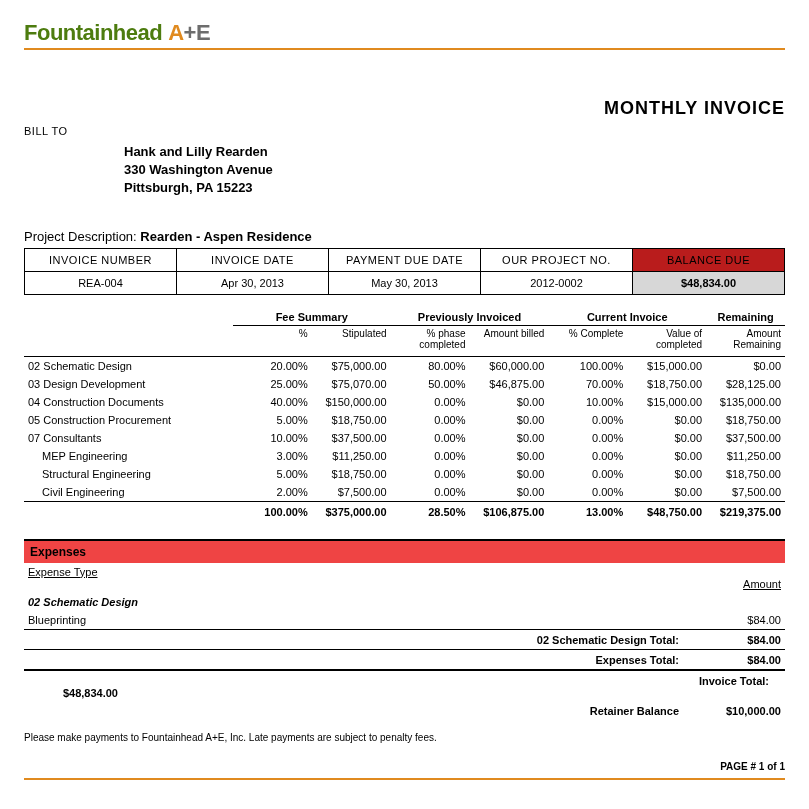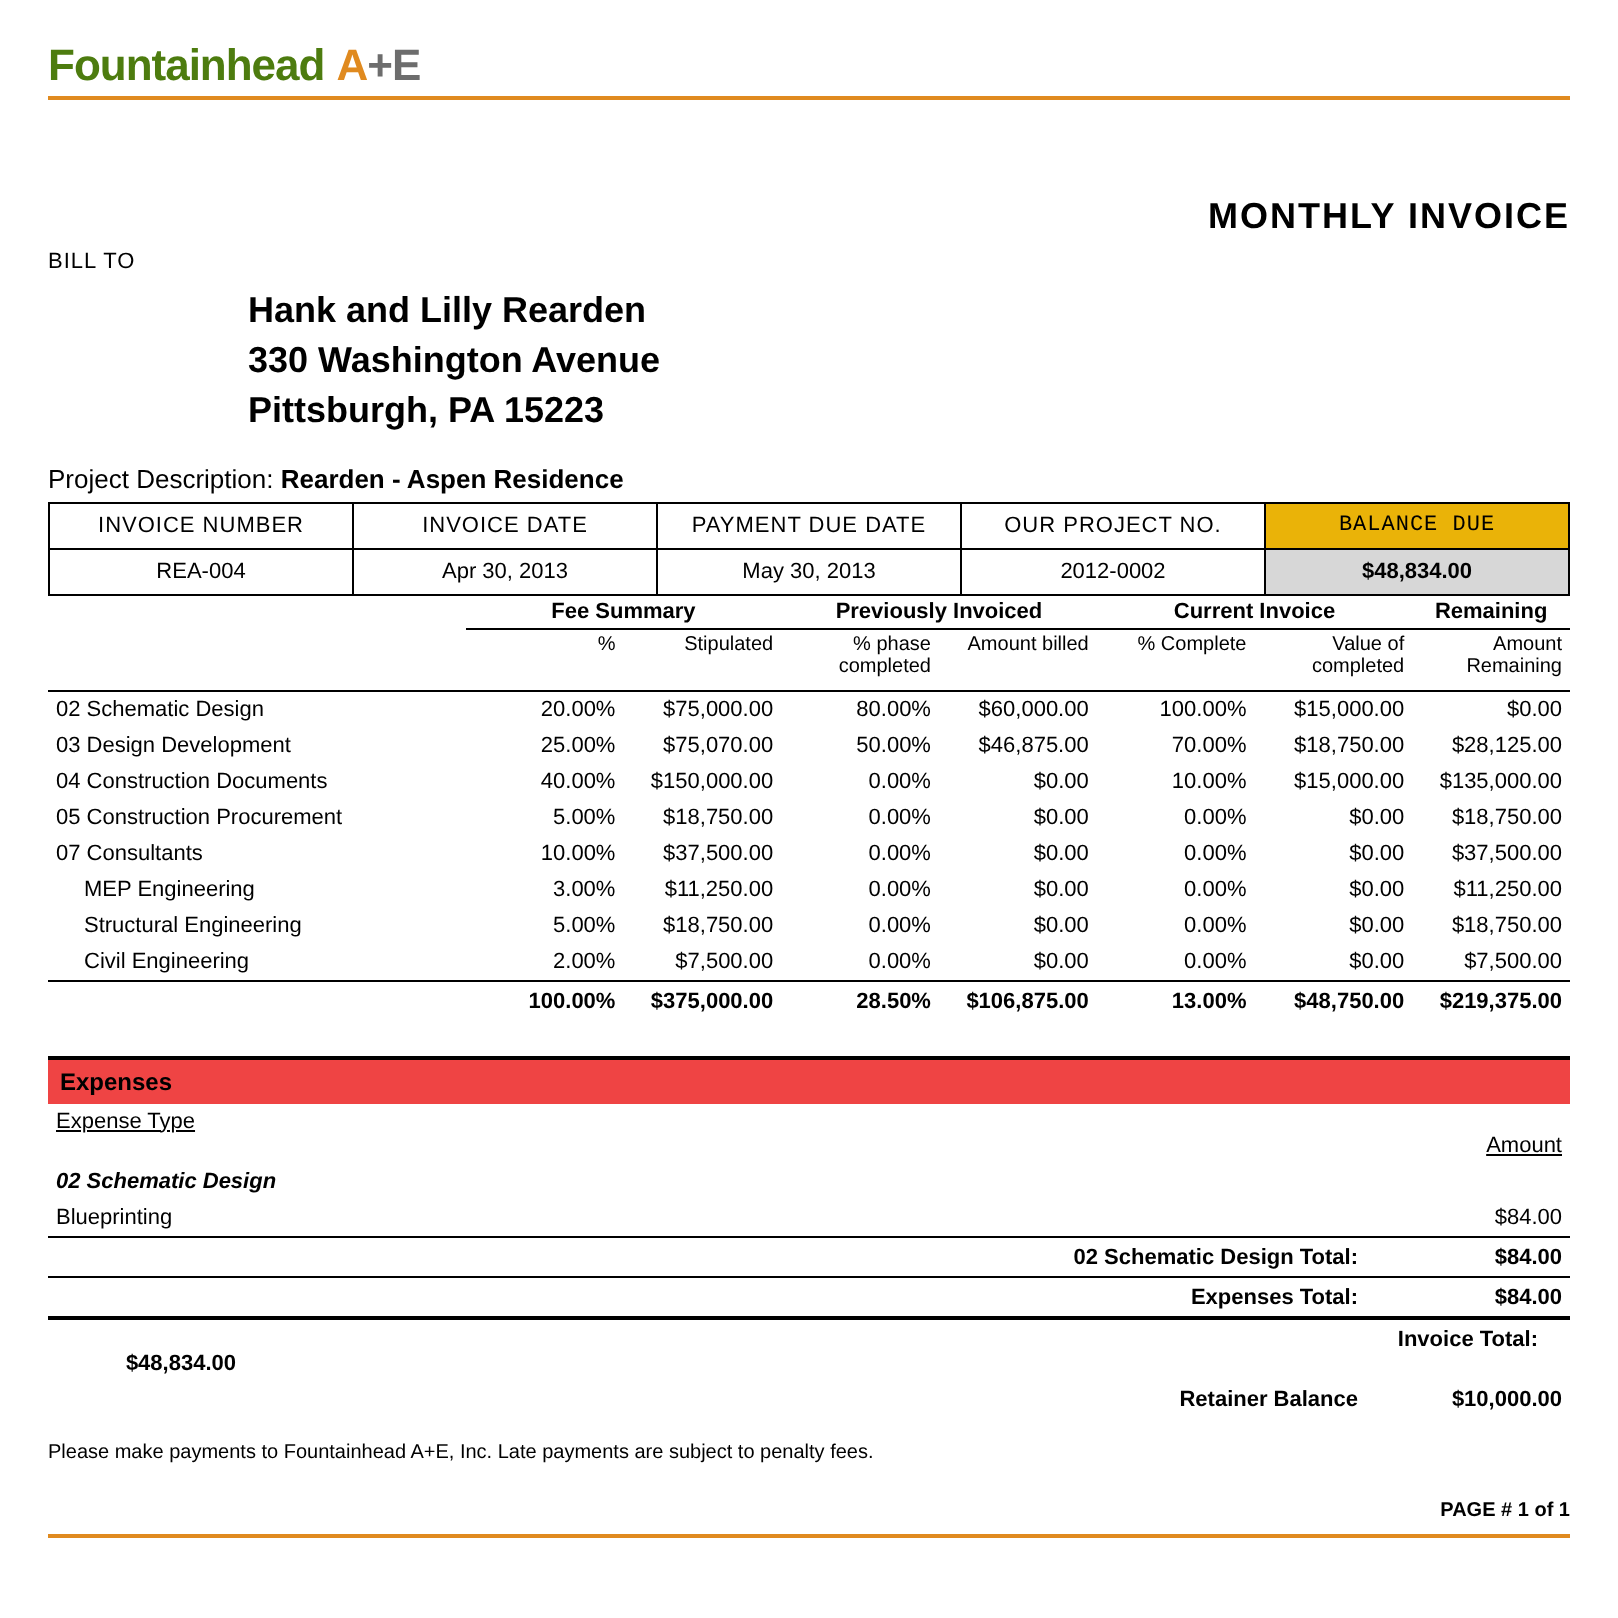--- a/index.html
+++ b/index.html
@@ -16,34 +16,34 @@
   .company-name { font-size: 22px; color: #4d7c0f; font-weight: bold; letter-spacing: -0.5px; }
   .company-suffix { font-size: 22px; font-weight: bold; letter-spacing: -0.5px; }
   .company-a { color: #e08a1f; }
   .company-plus { color: #6d6d6d; }
   .company-e { color: #6d6d6d; }
   .orange-rule { height: 2px; background: #e08a1f; margin-bottom: 48px; }
   .orange-rule.bottom { margin: 6px 0 0 0; }
 
   .doc-title { text-align: right; font-size: 18px; font-weight: bold; letter-spacing: 1px; margin-bottom: 6px;}
   .billto-label { font-size: 11px; letter-spacing: 0.5px; }
-  .billto-block { margin: 6px 0 13px 100px; font-size: 18px; font-weight: bold; line-height: 1.4; }
+  .billto-block { margin: 6px 0 31px 100px; font-size: 13px; font-weight: bold; line-height: 1.4; }
 
   .project-desc { font-size: 13px; margin-bottom: 4px; }
   .project-desc .lbl { font-weight: normal; }
   .project-desc .val { font-weight: bold; }
 
   .meta-table { width: 100%; border-collapse: collapse; table-layout: fixed; }
   .meta-table th, .meta-table td { border: 1px solid #000; padding: 5px 4px; text-align: center; font-size: 11px; }
   .meta-table th { font-weight: normal; letter-spacing: 0.5px; }
   .meta-table td { font-weight: normal; }
-  .meta-balance-h { background: #eab308; font-weight: normal; font-family: Liberation Mono, monospace; }
+  .meta-balance-h { background: #b91c1c; font-weight: normal; }
   .meta-balance { background: #d7d7d7; font-weight: bold !important; }
 
-  .fee-wrap { }
+  .fee-wrap { margin-top: 14px; }
   .fee-grid {
     width: 100%;
     border-collapse: collapse;
     table-layout: fixed;
   }
   .fee-grid col.c-name { width: 188px; }
   .fee-grid col.c-num  { width: 71px; }
   .fee-grid th, .fee-grid td { padding: 2px 4px; }
   .fee-grid .group-hdr th {
     text-align: center; font-weight: bold; font-size: 11px;

